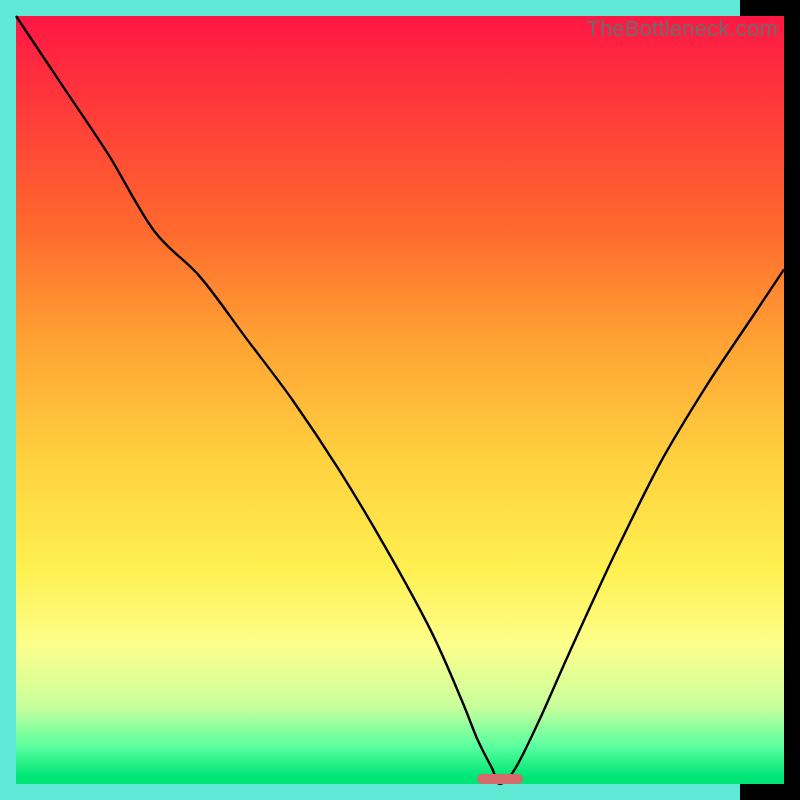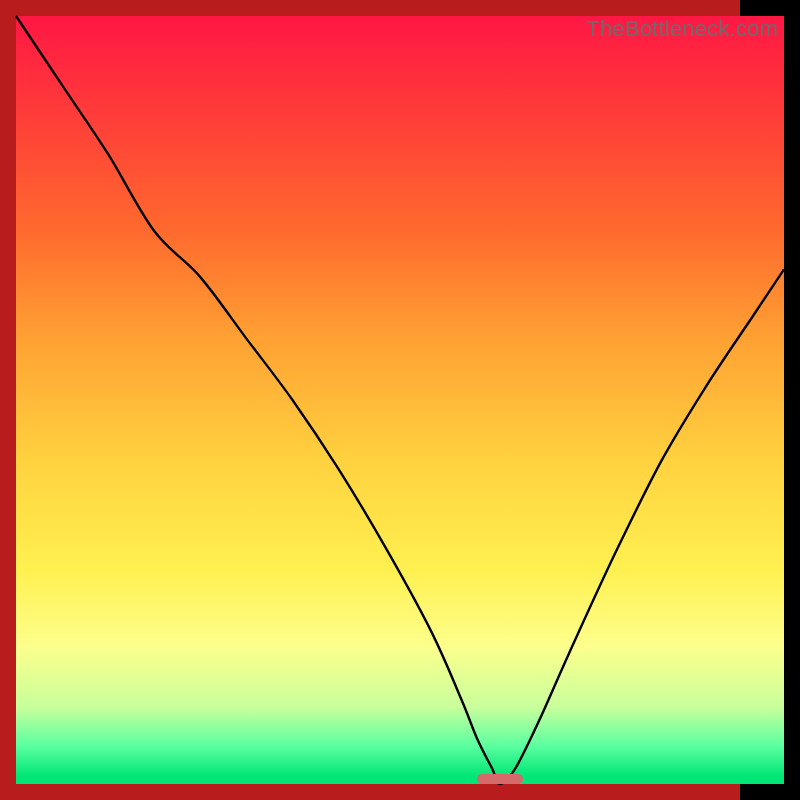--- a/index.html
+++ b/index.html
@@ -8,21 +8,21 @@
     width: 800px;
     height: 800px;
     background: #000;
     font-family: Arial, Helvetica, sans-serif;
     overflow: hidden;
   }
   .frame {
     position: relative;
     width: 740px;
     height: 800px;
-    background: #b91c1c;
+    background: #5eead4;
   }
   .plot {
     position: absolute;
     left: 16px;
     top: 16px;
     width: 768px;
     height: 768px;
     background: linear-gradient(
       to bottom,
       #ff1744 0%,

